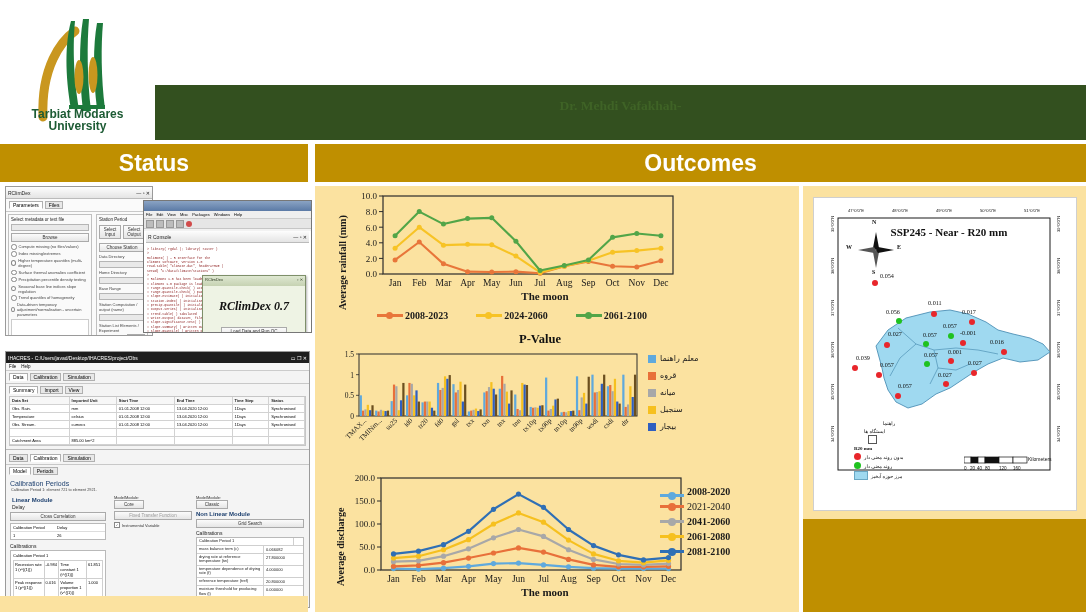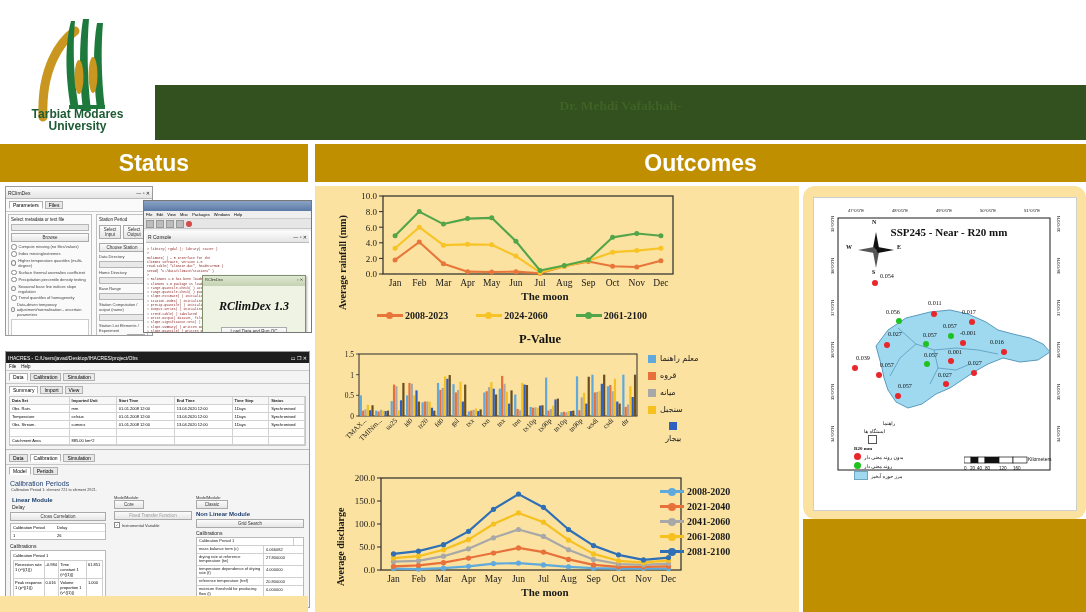--- a/index.html
+++ b/index.html
@@ -34,21 +34,21 @@
   .bar{position:absolute;height:38px;background:#bf8f00;display:flex;
        align-items:center;justify-content:center;}
   .bar span{font-family:"Liberation Sans",sans-serif;font-weight:bold;
             font-size:23px;color:#ffffff;}
   #bar-methods{left:0;top:144px;width:308px;}
   #bar-outcomes{left:315px;top:144px;width:771px;}
 
   
   .panel-methods{position:absolute;left:0;top:186px;width:308px;height:426px;background:#ffffff;}
   .panel-outcomes{position:absolute;left:315px;top:186px;width:484px;height:426px;background:#fbe2a0;}
-  .panel-map{position:absolute;left:803px;top:186px;width:283px;height:333px;background:#fbe2a0;border-radius:12px;}
+  .panel-map{position:absolute;left:803px;top:186px;width:283px;height:333px;background:#fbe2a0;}
   .panel-filler{position:absolute;left:803px;top:519px;width:283px;height:93px;background:#bf8f00;}
   .panel-left-strip{position:absolute;left:0;top:596px;width:308px;height:16px;background:#fbe2a0;}
 
   
   .ss{position:absolute;background:#f0f0f0;border:1px solid #9a9a9a;overflow:hidden;
       font-family:"Liberation Sans",sans-serif;}
   #ss-rclimdex-a{left:5px;top:0px;width:146px;height:148px;background:#fafafa;}
   #ss-r-console{left:143px;top:14px;width:167px;height:131px;background:#f2f2f2;border-color:#777;}
   #ss-ihacres{left:5px;top:165px;width:303px;height:255px;background:#f4f4f4;}
 
@@ -288,21 +288,21 @@
 # slope.quantile( ) written out
 &gt;
 # RClimDex 1.0
 &gt; TRUE
 &gt; |</div>
         <div class="rdlg">
           <div class="rdlg-title">
             <span>RClimDex</span>
             <span>▫ ✕</span>
           </div>
-          <div class="rdlg-brand">RClimDex 1.3</div>
+          <div class="rdlg-brand">RClimDex 0.7</div>
           <div class="rdlg-btns">
             <div class="btnfake">Load Data and Run QC</div>
 
           </div>
         </div>
       </div>
     </div>
 
     <div class="ss" id="ss-ihacres">
       <div class="win-title">
@@ -715,21 +715,21 @@
             <span style="font-size: 8px; color: rgb(26, 26, 26); direction: rtl; font-family: &quot;DejaVu Sans&quot;, sans-serif;">قروه</span>
           </div>
           <div style="display: flex; align-items: center; gap: 4px; margin-bottom: 8px;">
             <span style="width: 8px; height: 8px; background: rgb(168, 168, 168); display: inline-block;"></span>
             <span style="font-size: 8px; color: rgb(26, 26, 26); direction: rtl; font-family: &quot;DejaVu Sans&quot;, sans-serif;">میانه</span>
           </div>
           <div style="display: flex; align-items: center; gap: 4px; margin-bottom: 8px;">
             <span style="width: 8px; height: 8px; background: rgb(246, 192, 31); display: inline-block;"></span>
             <span style="font-size: 8px; color: rgb(26, 26, 26); direction: rtl; font-family: &quot;DejaVu Sans&quot;, sans-serif;">سنجبل</span>
           </div>
-          <div style="display: flex; align-items: center; gap: 4px; margin-bottom: 8px; flex-direction: column;">
+          <div style="display: flex; align-items: center; gap: 4px; margin-bottom: 8px;">
             <span style="width: 8px; height: 8px; background: rgb(47, 95, 192); display: inline-block;"></span>
             <span style="font-size: 8px; color: rgb(26, 26, 26); direction: rtl; font-family: &quot;DejaVu Sans&quot;, sans-serif;">بیجار</span>
           </div>
         </div>
     </div>
 
     <div class="chart" id="chart-discharge" style="left:0;top:282px;width:484px;height:144px;">
       <div class="ylabel-rot axis-title" id="dc-ylabel" style="left:20px;top:118px;">Average discharge</div>
       <svg id="dc-svg" width="484" height="144">
           <rect x="66" y="10" width="300" height="92" fill="none" stroke="#2b2b2b" stroke-width="1.2"></rect>
@@ -816,31 +816,31 @@
           <circle cx="203.5" cy="26.10000000000001" r="2.6" fill="#2f6fb5"></circle>
           <circle cx="228.5" cy="39.44" r="2.6" fill="#2f6fb5"></circle>
           <circle cx="253.5" cy="61.52" r="2.6" fill="#2f6fb5"></circle>
           <circle cx="278.5" cy="77.62" r="2.6" fill="#2f6fb5"></circle>
           <circle cx="303.5" cy="86.82" r="2.6" fill="#2f6fb5"></circle>
           <circle cx="328.5" cy="91.88" r="2.6" fill="#2f6fb5"></circle>
           <circle cx="353.5" cy="89.58" r="2.6" fill="#2f6fb5"></circle>
         </svg>
       <div class="xlab axis-title" style="left:150px;top:118px;width:160px;font-size:11px;">The moon</div>
       <div id="dc-legend" style="position:absolute;left:345px;top:18px;">
-          <div style="display: flex; align-items: center; margin-bottom: 4px;">
+          <div style="display: flex; align-items: flex-end; margin-bottom: 4px;">
             <div style="width: 24px; height: 3px; background: rgb(95, 169, 221); position: relative;">
               <div style="position: absolute; left: 8px; top: -2.5px; width: 8px; height: 8px; border-radius: 50%; background: rgb(95, 169, 221);"></div>
             </div>
             <div style="font-size: 10px; font-weight: bold; color: rgb(26, 26, 26); margin-left: 3px;">2008-2020</div>
           </div>
           <div style="display: flex; align-items: center; margin-bottom: 4px;">
             <div style="width: 24px; height: 3px; background: rgb(232, 112, 58); position: relative;">
               <div style="position: absolute; left: 8px; top: -2.5px; width: 8px; height: 8px; border-radius: 50%; background: rgb(232, 112, 58);"></div>
             </div>
-            <div style="font-size: 10px; font-weight: bold; color: rgb(26, 26, 26); margin-left: 3px;">2021-2040</div>
+            <div style="font-size: 10px; font-weight: normal; color: rgb(26, 26, 26); margin-left: 3px;">2021-2040</div>
           </div>
           <div style="display: flex; align-items: center; margin-bottom: 4px;">
             <div style="width: 24px; height: 3px; background: rgb(168, 168, 168); position: relative;">
               <div style="position: absolute; left: 8px; top: -2.5px; width: 8px; height: 8px; border-radius: 50%; background: rgb(168, 168, 168);"></div>
             </div>
             <div style="font-size: 10px; font-weight: bold; color: rgb(26, 26, 26); margin-left: 3px;">2041-2060</div>
           </div>
           <div style="display: flex; align-items: center; margin-bottom: 4px;">
             <div style="width: 24px; height: 3px; background: rgb(246, 192, 31); position: relative;">
               <div style="position: absolute; left: 8px; top: -2.5px; width: 8px; height: 8px; border-radius: 50%; background: rgb(246, 192, 31);"></div>

